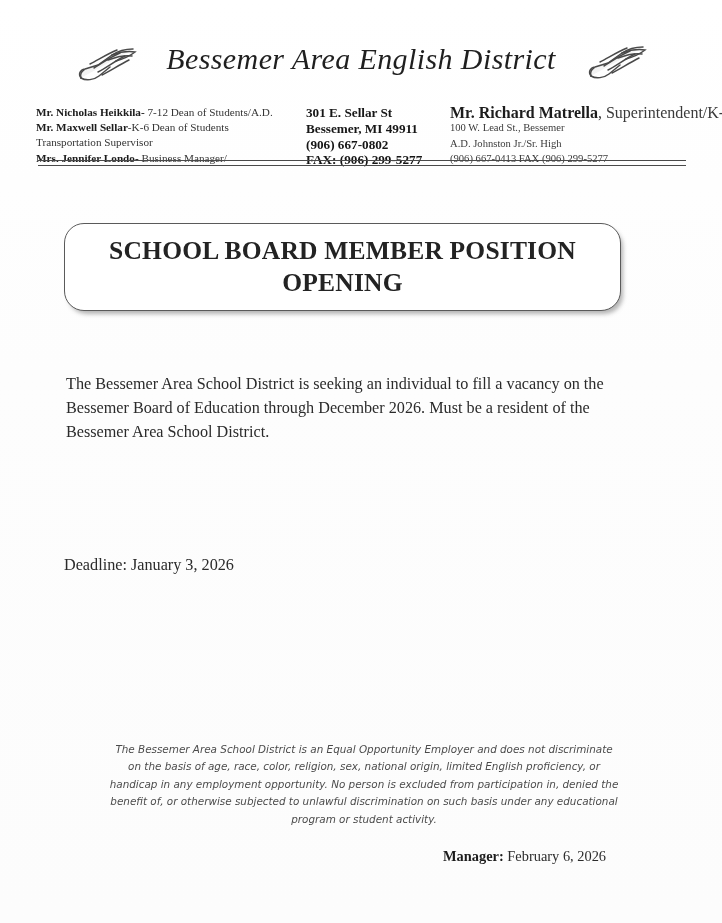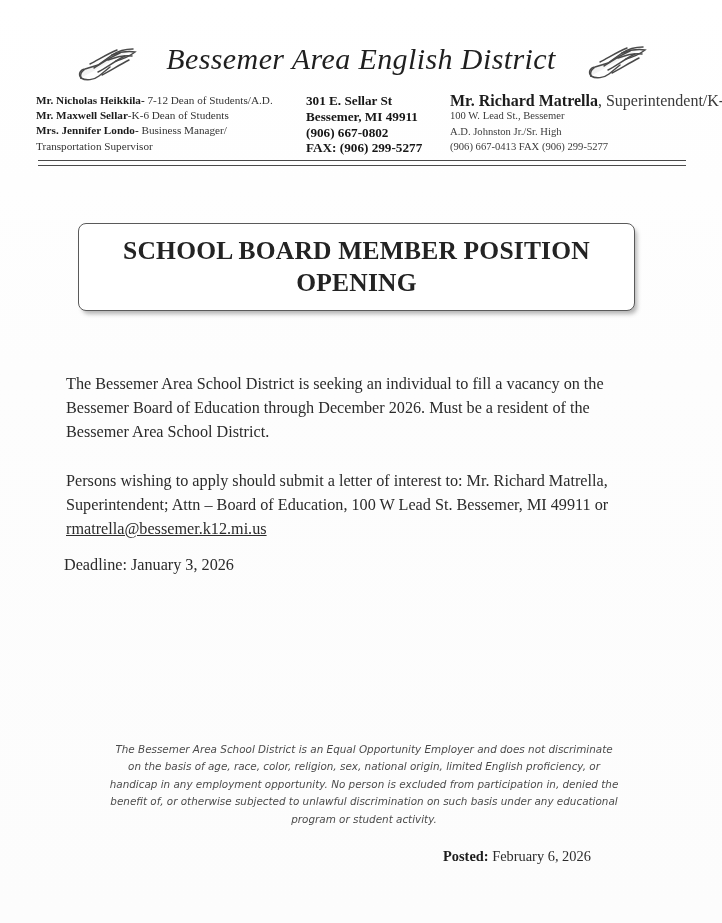--- a/index.html
+++ b/index.html
@@ -65,21 +65,21 @@
   
   .contact-row {
     position: absolute;
     left: 0;
     top: 93px;
     width: 722px;
     height: 62px;
   }
   .col {
     position: absolute;
-    top: 0;
+    top: 12px;
   }
   .col-left   { left: 36px;  width: 272px; }
   .col-center { left: 306px; width: 140px; }
   .col-right  { left: 450px; width: 260px; }
 
   .line {
     font-size: 11.3px;
     line-height: 15.2px;
     color: #343434;
     white-space: nowrap;
@@ -111,26 +111,26 @@
     width: 100%;
     height: 0;
     border-top: 1.6px solid #4a4a4a;
   }
   .rule-wrap .r1 { top: 0px; }
   .rule-wrap .r2 { top: 5px; }
 
   
   .title-box {
     position: absolute;
-    left: 78px;
+    left: 64px;
     top: 223px;
     width: 555px;
     height: 86px;
     border: 1.2px solid #5a5a5a;
-    border-radius: 8px;
+    border-radius: 20px;
     background: #ffffff;
     box-shadow: 3px 4px 4px -1px rgba(90,90,90,0.45);
     display: flex;
     align-items: center;
     justify-content: center;
   }
   .title-text {
     text-align: center;
     font-weight: bold;
     font-size: 25.5px;
@@ -237,22 +237,22 @@
       </span>
 
       <div class="district-name">Bessemer Area English District</div>
     </div>
 
     <div class="contact-row">
 
       <div class="col col-left">
         <div class="line"><span class="nm">Mr. Nicholas Heikkila-</span><span> 7-12 Dean of Students/A.D.</span></div>
         <div class="line"><span class="nm">Mr. Maxwell Sellar</span><span>-K-6 Dean of Students</span></div>
+        <div class="line"><span>Transportation Supervisor</span></div>
         <div class="line"><span class="nm">Mrs. Jennifer Londo-</span><span> Business Manager/</span></div>
-        <div class="line"><span>Transportation Supervisor</span></div>
       </div>
 
       <div class="col col-center">
         <div class="line">301 E. Sellar St</div>
         <div class="line">Bessemer, MI 49911</div>
         <div class="line">(906) 667-0802</div>
         <div class="line">FAX: (906) 299-5277</div>
       </div>
 
       <div class="col col-right">
@@ -272,23 +272,22 @@
   </div>
 
   <div class="title-box">
     <div class="title-text">SCHOOL BOARD MEMBER POSITION OPENING</div>
   </div>
 
   <div class="body-block">
 
     <p class="para">The Bessemer Area School District is seeking an individual to fill a vacancy on the Bessemer Board of Education through December 2026.  Must be a resident of the Bessemer Area School District.</p>
 
-    <p class="para"><span>Persons wishing to apply should submit a letter of interest to:  Mr. Richard Matrella, Superintendent; Attn – Board of Education, 100 W Lead St. Bessemer, MI 49911 or </span><a class="email-link" href="#">rmatrella@bessemer.k12.mi.us</a></p>
 
   </div>
 
   <div class="deadline">Deadline: January 3, 2026</div>
 
   <div class="eeo">The Bessemer Area School District is an Equal Opportunity Employer and does not discriminate on the basis of age, race, color, religion, sex, national origin, limited English proficiency, or handicap in any employment opportunity. No person is excluded from participation in, denied the benefit of, or otherwise subjected to unlawful discrimination on such basis under any educational program or student activity.</div>
 
-  <div class="posted"><span class="lbl">Posted:</span><span> February 6, 2026</span></div>
+  <div class="posted"><span class="lbl">Manager:</span><span> February 6, 2026</span></div>
 
 </div>
 
 </body></html>

